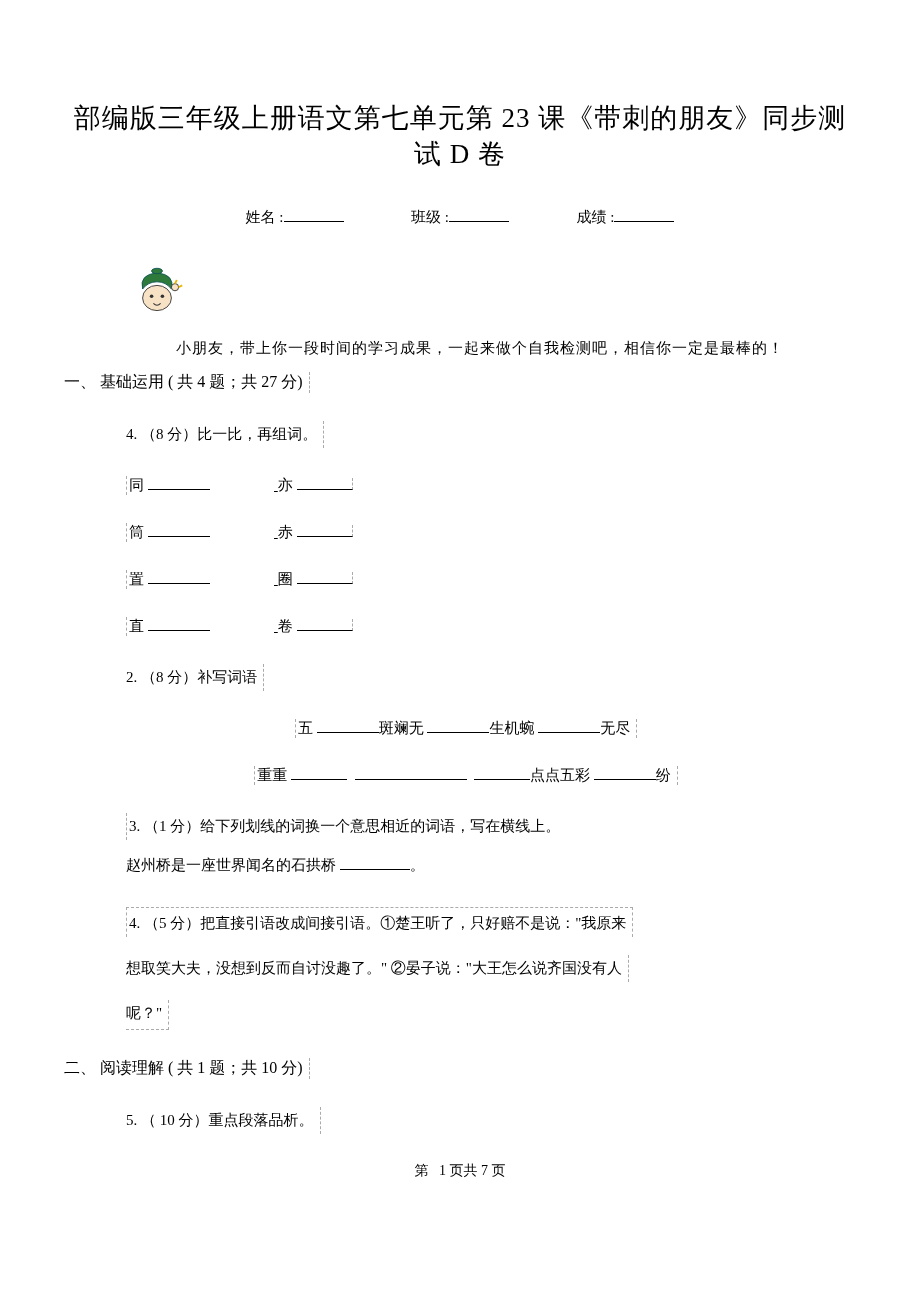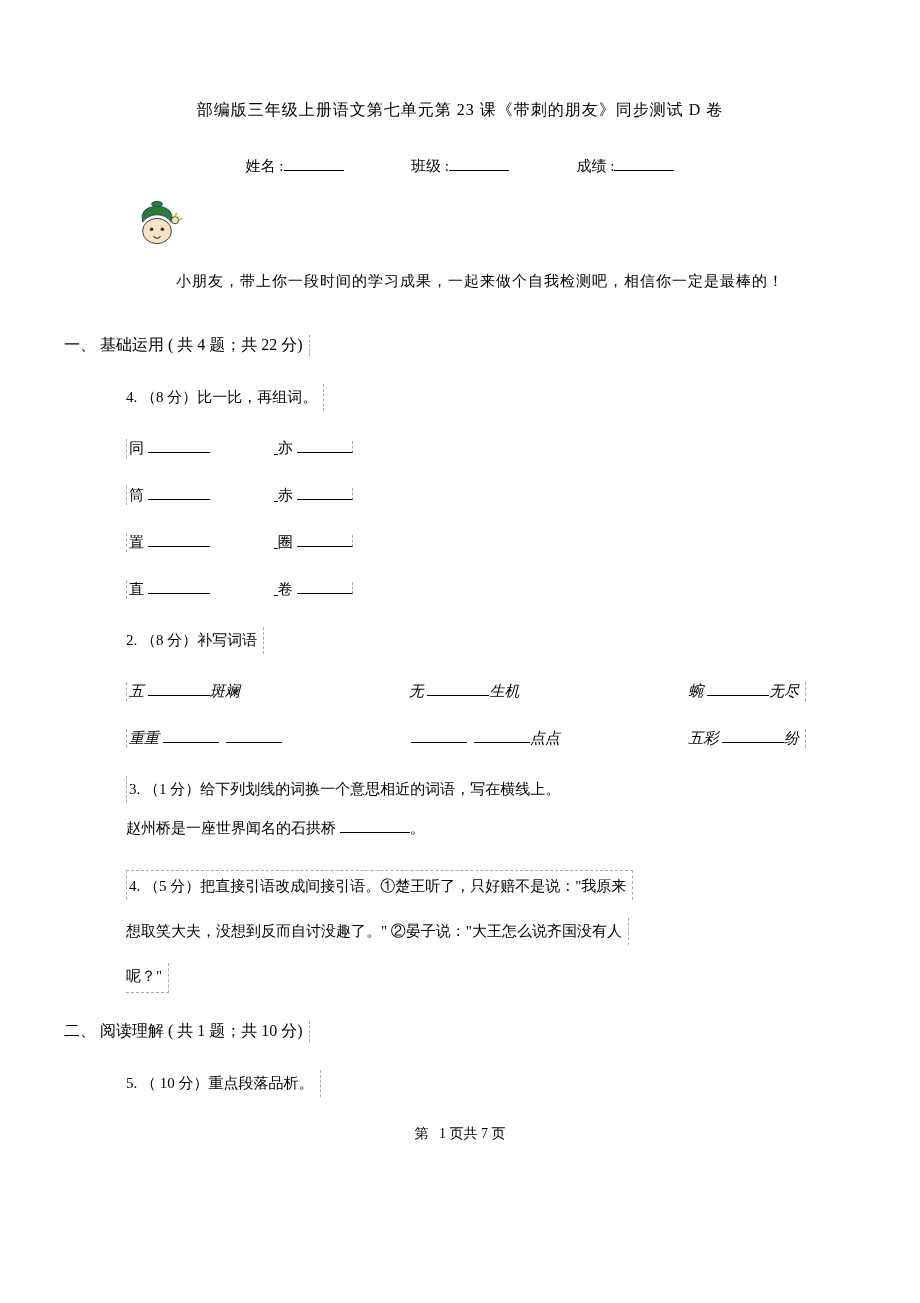--- a/index.html
+++ b/index.html
@@ -10,49 +10,49 @@
     font-family: "SimSun", "宋体", serif;
     font-size: 15px;
     color: #000;
     width: 920px;
   }
   .page {
     padding: 100px 70px 40px 70px;
   }
   .title {
     text-align: center;
-    font-size: 16px;
+    font-size: 27px;
     font-family: "SimSun", serif;
     margin-bottom: 36px;
     letter-spacing: 1px;
   }
   .info-row {
     text-align: center;
     font-size: 15px;
-    margin-bottom: 18px;
+    margin-bottom: 34px;
   }
   .info-row .blank-short {
     display: inline-block;
     border-bottom: 1px solid #000;
     width: 60px;
     height: 14px;
     vertical-align: baseline;
   }
   .info-row .gap { display:inline-block; width:60px; }
   .mascot {
     width: 54px;
     height: 56px;
     margin-left: 60px;
     margin-bottom: 18px;
   }
   .intro {
     margin-left: 106px;
     margin-right: 0;
     font-size: 15px;
-    margin-bottom: 44px;
+    margin-bottom: 14px;
     letter-spacing: 1px;
   }
   .section-header {
     font-size: 16px;
     margin-bottom: 28px;
     margin-left: -6px;
   }
   .content {
     margin-left: 56px;
   }
@@ -87,21 +87,21 @@
     border-top: 1px dashed #aaa;
   }
   .footer {
     text-align: center;
     font-size: 14px;
     margin-top: 8px;
   }
   .spaced { letter-spacing: 1px; }
   .db { display:inline-block; }
   .db.dashed { border-right:1px dashed #aaa; padding-right:6px; }
-  .row-flex { display:flex; justify-content:space-between; max-width:680px;font-style:italic; }
+  .row-flex { display:flex; justify-content:center; max-width:680px; }
 </style>
 </head>
 <body>
 
 <div class="page">
 
   <div class="title">部编版三年级上册语文第七单元第 23 课《带刺的朋友》同步测试 D 卷</div>
 
   <div class="info-row">
     <span>姓名 :</span><span class="blank-short"></span>
@@ -120,21 +120,21 @@
       <circle cx="36" cy="38" r="2" fill="#333"></circle>
       <path d="M26 46 Q30 50 34 46" stroke="#333" fill="none" stroke-width="1.2"></path>
       <circle cx="50" cy="28" r="4" fill="#f7e2c5" stroke="#333"></circle>
       <path d="M50 24 L52 20 M54 28 L58 26" stroke="#e6b800" stroke-width="2"></path>
     </svg>
   </div>
 
   <div class="intro spaced">小朋友，带上你一段时间的学习成果，一起来做个自我检测吧，相信你一定是最棒的！</div>
 
   <div class="section-header">
-    <span class="db dashed">一、  基础运用 ( 共 4 题；共 22 分)</span>
+    <span class="db dashed">一、  基础运用 ( 共 4 题；共 27 分)</span>
   </div>
 
   <div class="content">
 
     <div class="qline">
       <span class="db dashed">4.  （8 分）比一比，再组词。</span>
     </div>
 
     <div class="pair-row">
       <span class="pair-cell"><span class="db" style="border-left:1px dashed #aaa;padding-left:2px;">同</span> <span class="blank"></span></span>

